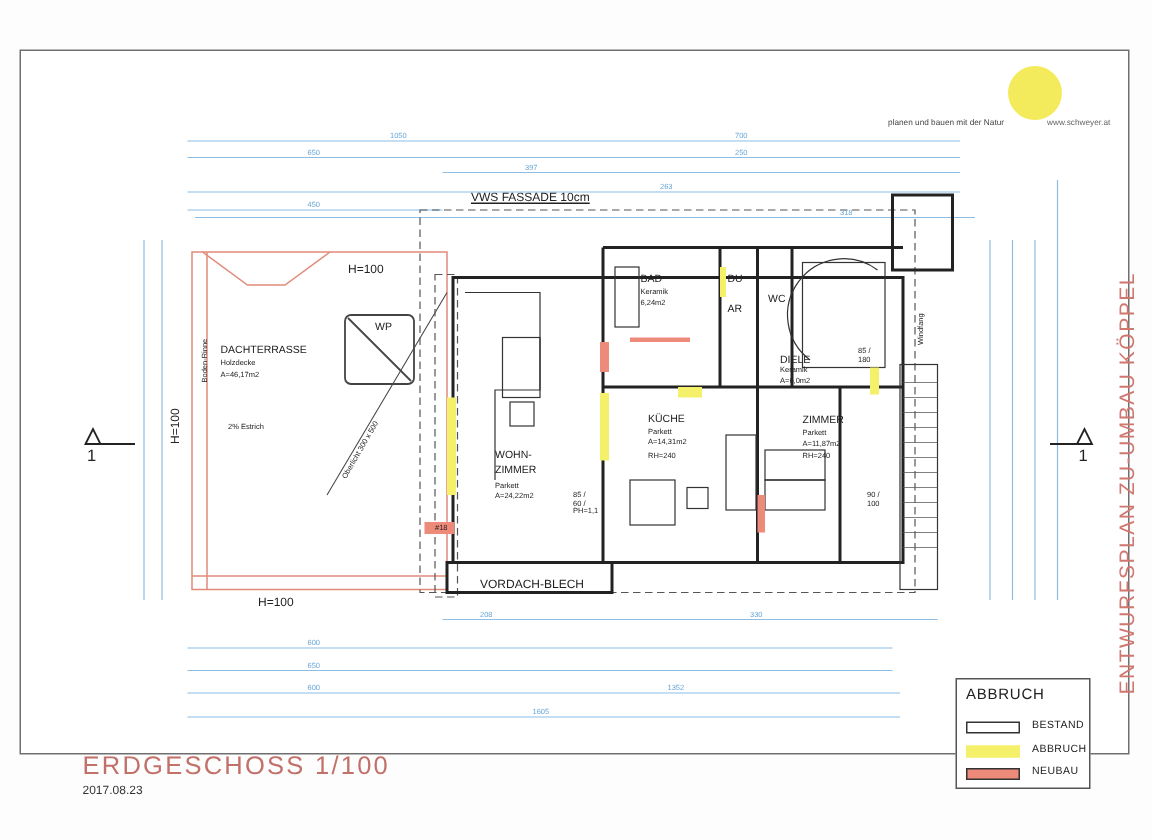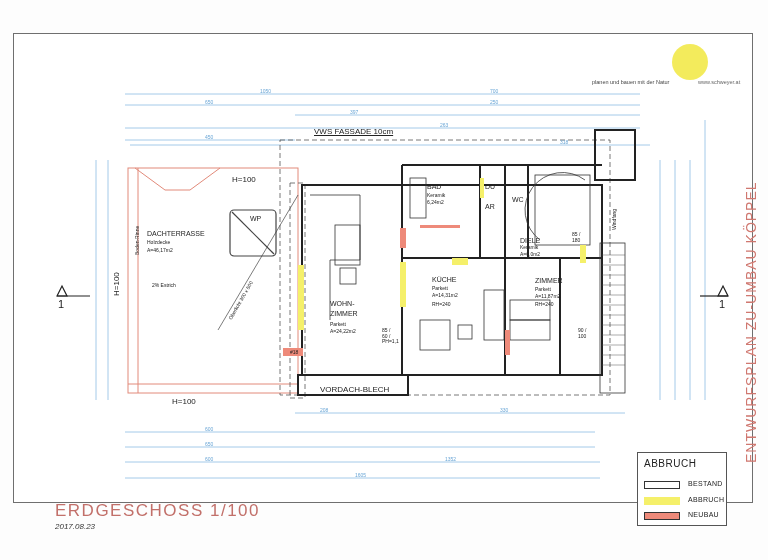--- a/index.html
+++ b/index.html
@@ -5,21 +5,21 @@
   html,body{margin:0;padding:0;background:#fdfdfd;}
   body{width:768px;height:560px;position:relative;overflow:hidden;font-family:"Liberation Sans",sans-serif;}
   .sheet{position:absolute;left:13px;top:33px;width:738px;height:468px;border:1px solid #6f6f6f;background:#fff;}
   svg.plan{position:absolute;left:0;top:0;}
   .logo{position:absolute;left:590px;top:44px;width:150px;height:50px;}
   .logo-text{position:absolute;left:2px;top:12px;font-size:20px;letter-spacing:1px;color:#333;font-family:"Liberation Sans",sans-serif;}
   .logo-sub{position:absolute;left:2px;top:35px;font-size:5.5px;color:#444;white-space:nowrap;}
   .logo-web{position:absolute;left:108px;top:35px;font-size:5.5px;color:#666;}
   .logo-circle{position:absolute;left:82px;top:0px;width:36px;height:36px;border-radius:50%;background:#f2e94a;opacity:.9;}
   .title{position:absolute;left:55px;top:501px;font-size:17px;letter-spacing:1.5px;color:#c2706a;font-family:"Liberation Sans",sans-serif;text-align:center;}
-  .date{position:absolute;left:55px;top:522px;font-size:8px;color:#333;font-style:italic;}
+  .date{position:absolute;left:55px;top:522px;font-size:8px;color:#333;}
   .vert-title{position:absolute;left:626px;top:330px;width:250px;transform:rotate(-90deg);transform-origin:center;font-size:14px;letter-spacing:1px;color:#d07870;white-space:nowrap;text-align:center;}
   .legend{position:absolute;left:637px;top:452px;width:88px;height:72px;border:1px solid #555;background:#fff;}
   .legend-title{position:absolute;left:6px;top:5px;font-size:10px;color:#222;letter-spacing:.5px;}
   .legend-row{position:absolute;left:6px;height:10px;width:80px;}
   .legend-sw{position:absolute;left:0;top:1px;width:34px;height:6px;border:1px solid #333;}
   .legend-lbl{position:absolute;left:44px;top:0;font-size:7px;color:#222;letter-spacing:.3px;}
   .lbl{position:absolute;font-size:7px;color:#222;white-space:nowrap;line-height:1.1;}
   .lbl.small{font-size:5px;}
   .lbl.med{font-size:8px;}
   .dim{position:absolute;font-size:5px;color:#6aa6d6;white-space:nowrap;}

